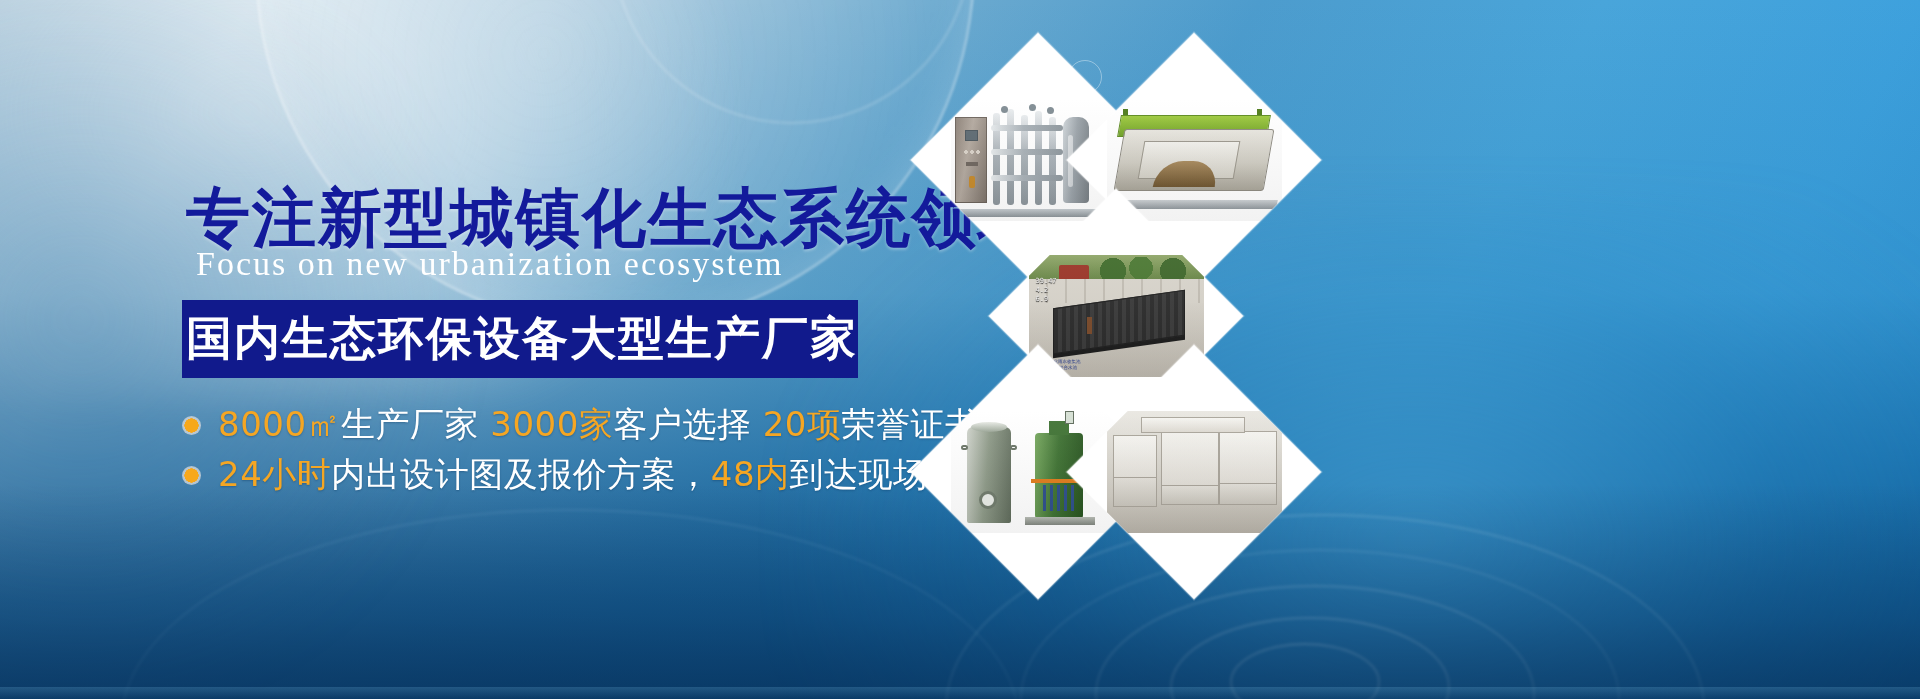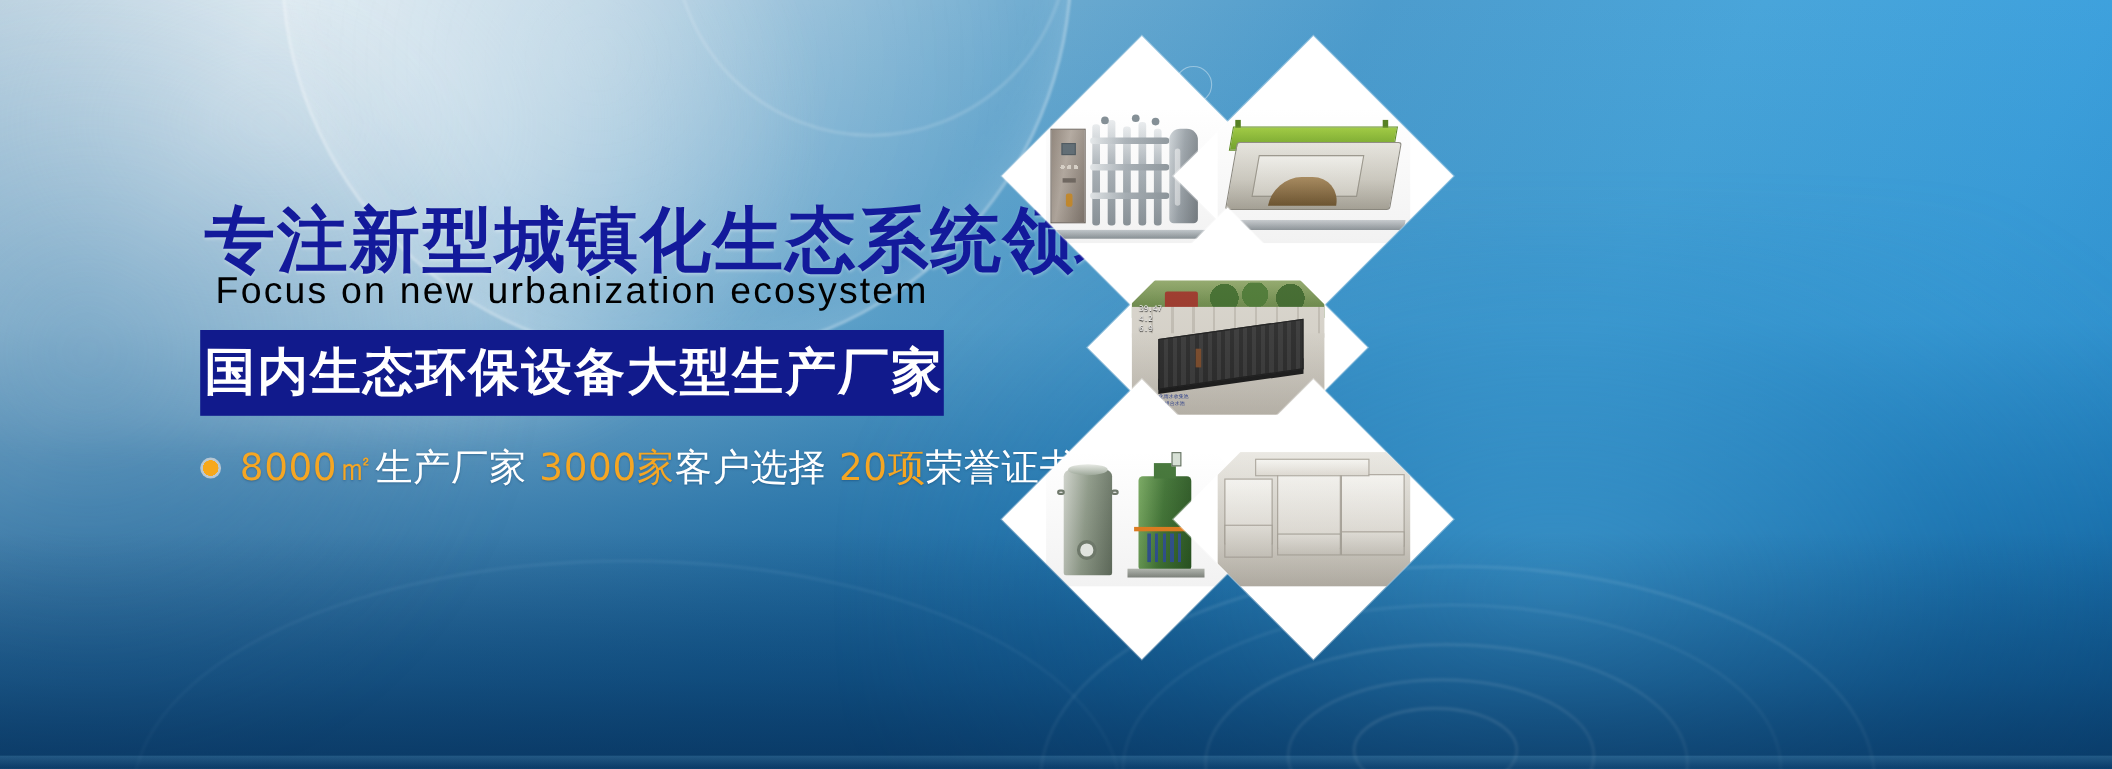--- a/index.html
+++ b/index.html
@@ -119,24 +119,24 @@
     position:absolute;left:186px;top:175px;
     font-family:"DejaVu Sans","Liberation Sans",sans-serif;
     font-size:64px;font-weight:bold;
     letter-spacing:2px;
     color:#131a9b;
     white-space:nowrap;
     text-shadow:0 2px 3px rgba(255,255,255,0.30);
   }
   .subhead{
     position:absolute;left:196px;top:245px;
-    font-family:Liberation Sans, sans-serif;
+    font-family:Liberation Serif, serif;
     font-size:34px;font-weight:400;
     letter-spacing:2.0px;
-    color:#000000;
+    color:#ffffff;
     white-space:nowrap;
   }
 
   .ribbon{
     position:absolute;left:182px;top:300px;
     width:676px;height:78px;
     background:#111a8c;
     display:flex;align-items:center;justify-content:flex-end;
   }
   .ribbon-text{
@@ -281,20 +281,24 @@
       <span class="ribbon-text">国内生态环保设备大型生产厂家</span>
     </div>
 
     <div class="bullets">
 
       <div class="bullet-row">
         <span class="bullet-dot"></span>
         <span class="bullet-text"><span style="color: rgb(245, 166, 35);">8000</span><span style="color: rgb(245, 166, 35);">㎡</span><span style="color: rgb(255, 255, 255);">生产厂家</span><span style="color: rgb(245, 166, 35);"> 3000</span><span style="color: rgb(245, 166, 35);">家</span><span style="color: rgb(255, 255, 255);">客户选择</span><span style="color: rgb(245, 166, 35);"> 20项</span><span style="color: rgb(255, 255, 255);">荣誉证书</span></span>
       </div>
 
+      <div class="bullet-row">
+        <span class="bullet-dot"></span>
+        <span class="bullet-text"><span style="color: rgb(245, 166, 35);">24小时</span><span style="color: rgb(255, 255, 255);">内出设计图及报价方案，</span><span style="color: rgb(245, 166, 35);">48内</span><span style="color: rgb(255, 255, 255);">到达现场</span></span>
+      </div>
 
     </div>
   </div>
 
   <div class="grid">
 
     <div class="dia d1">
       <div class="inner">
         <div class="art">
           <div class="ro-cab">

